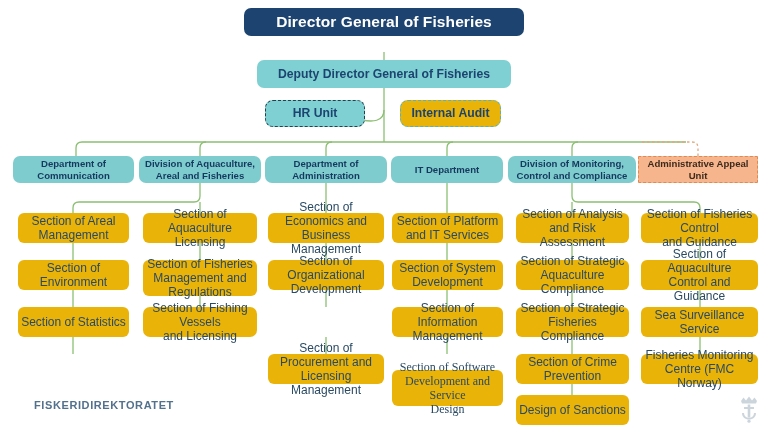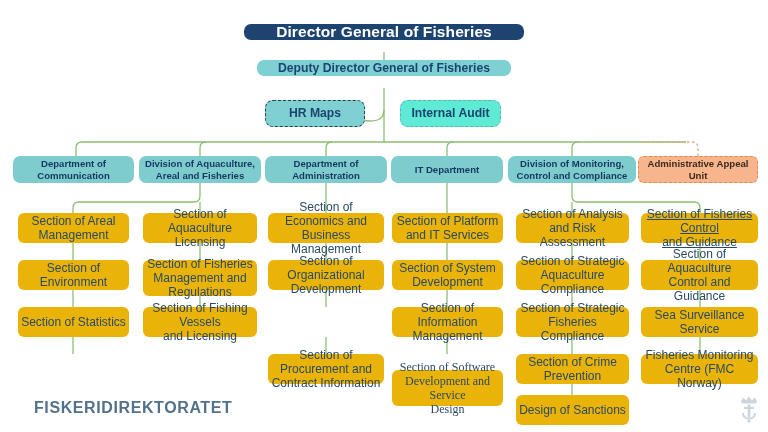--- a/index.html
+++ b/index.html
@@ -56,42 +56,42 @@
   
   .node-staff-solid {
     background: #7fd0d2;
     color: #1d4470;
     font-weight: bold;
     font-size: 12.2px;
     border-radius: 8px;
     border: 1.6px dashed #22414f;
   }
   .node-staff-light {
-    background: #5eead4;
+    background: #eab308;
     color: #1d4470;
     font-weight: bold;
     font-size: 12.2px;
     border-radius: 8px;
     border: 1.6px dashed #4fb6bf;
   }
   
   .node-dept {
     background: #7fcccf;
     color: #15395e;
     font-weight: bold;
     font-size: 9.6px;
     border-radius: 7px;
     padding: 2px 4px;
   }
   .node-dept-appeal {
     background: #f6b58c;
     color: #3d2a1c;
     font-weight: bold;
     font-size: 9.6px;
-    border-radius: 6px;
+    border-radius: 1px;
     border: 1.4px dashed #e08a51;
     padding: 10px 4px;
   }
   
   .node-section {
     background: #eab308;
     color: #2a4a63;
     font-weight: normal;
     font-size: 12px;
     border-radius: 6px;
@@ -101,21 +101,21 @@
     display: block;
     width: 100%;
     white-space: pre-line;
   }
   
   #brand-wordmark {
     position: absolute;
     left: 34px;
     top: 399px;
     font-family: "Liberation Sans", sans-serif;
-    font-size: 16px;
+    font-size: 11px;
     font-weight: bold;
     letter-spacing: 0.6px;
     color: #52718c;
     z-index: 3;
   }
   #brand-emblem {
     position: absolute;
     left: 736px;
     top: 394px;
     width: 26px;
@@ -179,30 +179,30 @@
       <path d="M572,290 L572,307"></path>
       <path d="M572,337 L572,354"></path>
       <path d="M572,384 L572,395"></path>
 
       <path d="M700,243 L700,260"></path>
       <path d="M700,290 L700,307"></path>
       <path d="M700,337 L700,354"></path>
     </g>
   </svg>
 
-  <div class="node node-dg" style="left:244px; top:24px; width:280px; height:16px;justify-content:flex-end;">
+  <div class="node node-dg" style="left:244px; top:8px; width:280px; height:28px;justify-content:flex-end;">
     <span class="node-label">Director General of Fisheries</span>
   </div>
 
-  <div class="node node-deputy" style="left:257px; top:60px; width:254px; height:16px;">
+  <div class="node node-deputy" style="left:257px; top:60px; width:254px; height:28px;">
     <span class="node-label">Deputy Director General of Fisheries</span>
   </div>
 
   <div class="node node-staff-solid" style="left:265px; top:100px; width:100px; height:27px;">
-    <span class="node-label">HR Maps</span>
+    <span class="node-label">HR Unit</span>
   </div>
 
   <div class="node node-staff-light" style="left:400px; top:100px; width:101px; height:27px;">
     <span class="node-label">Internal Audit</span>
   </div>
 
   <div class="node node-dept" style="left:13px; top:156px; width:121px; height:27px;">
     <span class="node-label">Department of
 Communication</span>
   </div>
@@ -239,36 +239,36 @@
 
   <div class="node node-section" style="left:143px; top:213px; width:114px; height:30px;">
     <span class="node-label">Section of Aquaculture
 Licensing</span>
   </div>
   <div class="node node-section" style="left:143px; top:260px; width:114px; height:36px;">
     <span class="node-label">Section of Fisheries
 Management and
 Regulations</span>
   </div>
-  <div class="node node-section" style="left:143px; top:307px; width:114px; height:30px;">
+  <div class="node node-section" style="left:143px; top:307px; width:114px; height:30px;border-radius:7px;">
     <span class="node-label">Section of Fishing Vessels
 and Licensing</span>
   </div>
 
   <div class="node node-section" style="left:268px; top:213px; width:116px; height:30px;">
     <span class="node-label">Section of Economics and
 Business Management</span>
   </div>
   <div class="node node-section" style="left:268px; top:260px; width:116px; height:30px;">
     <span class="node-label">Section of Organizational
 Development</span>
   </div>
   <div class="node node-section" style="left:268px; top:354px; width:116px; height:30px;">
     <span class="node-label">Section of Procurement and
-Contract Information</span>
+Licensing Management</span>
   </div>
 
   <div class="node node-section" style="left:392px; top:213px; width:111px; height:30px;">
     <span class="node-label">Section of Platform
 and IT Services</span>
   </div>
   <div class="node node-section" style="left:392px; top:260px; width:111px; height:30px;">
     <span class="node-label">Section of System
 Development</span>
   </div>
@@ -295,21 +295,21 @@
 Fisheries Compliance</span>
   </div>
   <div class="node node-section" style="left:516px; top:354px; width:113px; height:30px;">
     <span class="node-label">Section of Crime
 Prevention</span>
   </div>
   <div class="node node-section" style="left:516px; top:395px; width:113px; height:30px;">
     <span class="node-label">Design of Sanctions</span>
   </div>
 
-  <div class="node node-section" style="left:641px; top:213px; width:117px; height:30px;text-decoration:underline;">
+  <div class="node node-section" style="left:641px; top:213px; width:117px; height:30px;">
     <span class="node-label">Section of Fisheries Control
 and Guidance</span>
   </div>
   <div class="node node-section" style="left:641px; top:260px; width:117px; height:30px;">
     <span class="node-label">Section of Aquaculture
 Control and Guidance</span>
   </div>
   <div class="node node-section" style="left:641px; top:307px; width:117px; height:30px;">
     <span class="node-label">Sea Surveillance
 Service</span>

